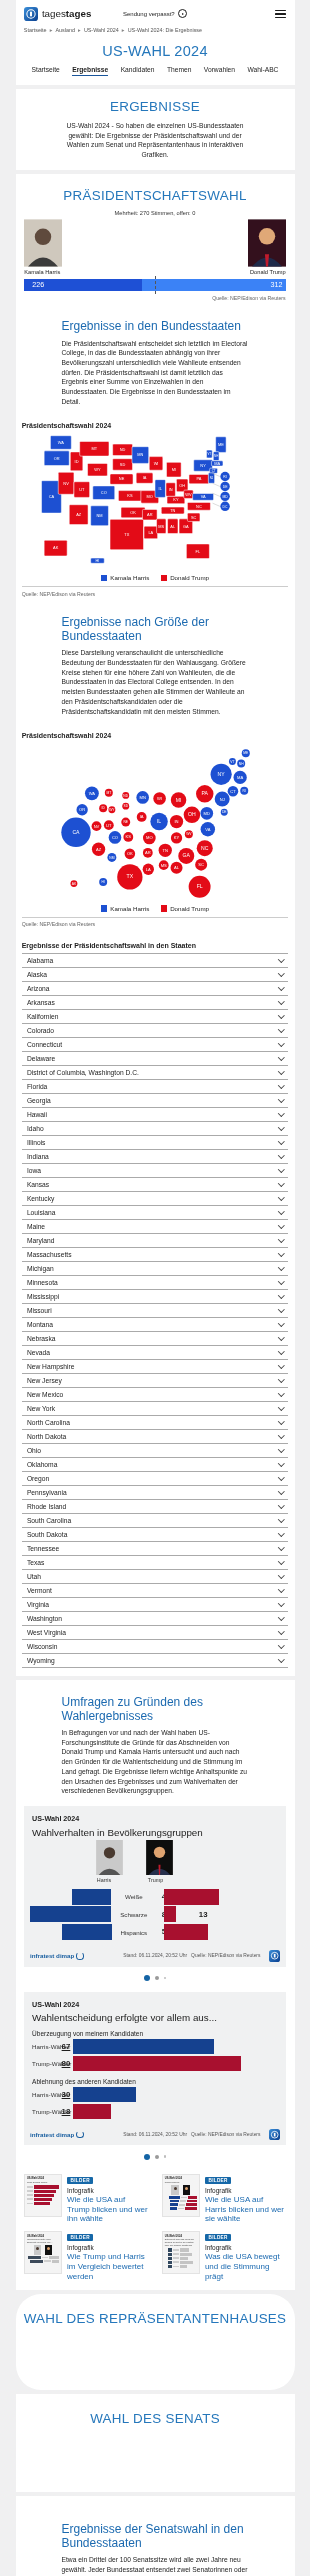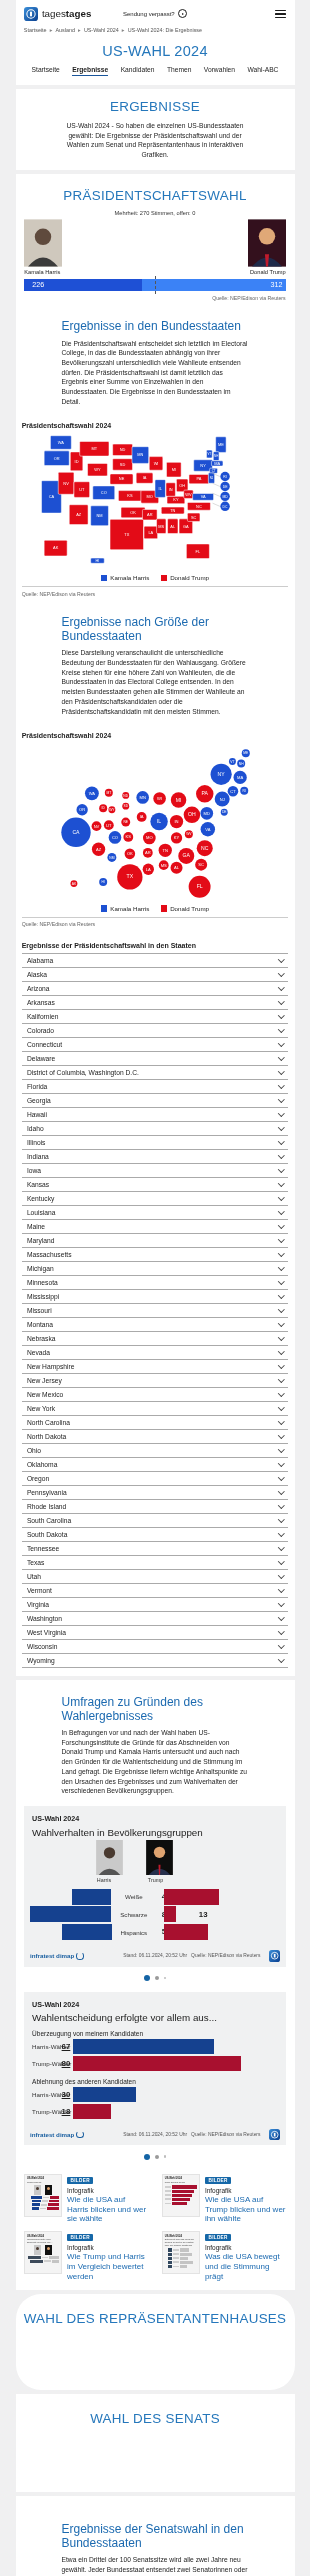--- a/index.html
+++ b/index.html
@@ -765,20 +765,47 @@
   <div class="dots" id="dots2">
       <i style="width: 6.2px; height: 6.2px; background: rgb(20, 100, 165);"></i>
       <i style="width: 4.1px; height: 4.1px; background: rgb(154, 154, 154);"></i>
       <i style="width: 2.6px; height: 2.6px; background: rgb(189, 189, 189);"></i>
     </div>
 
   <div class="teasers" id="teasers">
       <div class="teaser">
         <div class="thumb">
           <div class="th-head">US-Wahl 2024</div>
+          <div class="th-sub">Profil Donald Trump</div>
+          <div class="mini-row">
+            <span class="mini-lbl"></span>
+            <span style="height: 3.1px; width: 27px; background: rgb(168, 16, 47);"></span>
+          </div>
+          <div class="mini-row">
+            <span class="mini-lbl"></span>
+            <span style="height: 3.1px; width: 22px; background: rgb(168, 16, 47);"></span>
+          </div>
+          <div class="mini-row">
+            <span class="mini-lbl"></span>
+            <span style="height: 3.1px; width: 19.6px; background: rgb(168, 16, 47);"></span>
+          </div>
+          <div class="mini-row">
+            <span class="mini-lbl"></span>
+            <span style="height: 3.1px; width: 17.6px; background: rgb(168, 16, 47);"></span>
+          </div>
+          <div class="mini-row">
+            <span class="mini-lbl"></span>
+            <span style="height: 3.1px; width: 15.5px; background: rgb(168, 16, 47);"></span>
+          </div>
+        </div>
+        <div class="t-body"><span class="t-badge">BILDER</span><div class="t-kicker">Infografik</div><div class="t-title">Wie die USA auf Trump blicken und wer ihn wählte</div></div>
+      </div>
+      <div class="teaser">
+        <div class="thumb">
+          <div class="th-head">US-Wahl 2024</div>
           <div class="th-sub">Profilvergleich</div>
           <div style="display: flex; justify-content: center; margin-bottom: 1.6px;">
             <span class="mini-photo" style="background: rgb(201, 201, 201); position: relative; margin: 0px 2.1px;">
               <i style="position: absolute; left: 2.1px; top: 1.6px; width: 3.1px; height: 3.1px; border-radius: 50%; background: rgb(74, 58, 48);"></i>
             </span>
             <span class="mini-photo" style="background: rgb(17, 17, 17); position: relative; margin: 0px 2.1px;">
               <i style="position: absolute; left: 2.1px; top: 1.6px; width: 3.1px; height: 3.1px; border-radius: 50%; background: rgb(223, 163, 112);"></i>
             </span>
           </div>
           <div class="mini-row">
@@ -796,47 +823,20 @@
             <span class="mini-lbl"></span>
             <span style="height: 2.6px; width: 10.3px; background: rgb(168, 16, 47);"></span>
           </div>
           <div class="mini-row">
             <span style="height: 2.6px; width: 7.2px; background: rgb(21, 65, 143); margin-left: auto;"></span>
             <span class="mini-lbl"></span>
             <span style="height: 2.6px; width: 11.4px; background: rgb(168, 16, 47);"></span>
           </div>
         </div>
         <div class="t-body"><span class="t-badge">BILDER</span><div class="t-kicker">Infografik</div><div class="t-title">Wie die USA auf Harris blicken und wer sie wählte</div></div>
-      </div>
-      <div class="teaser">
-        <div class="thumb">
-          <div class="th-head">US-Wahl 2024</div>
-          <div class="th-sub">Profil Donald Trump</div>
-          <div class="mini-row">
-            <span class="mini-lbl"></span>
-            <span style="height: 3.1px; width: 27px; background: rgb(168, 16, 47);"></span>
-          </div>
-          <div class="mini-row">
-            <span class="mini-lbl"></span>
-            <span style="height: 3.1px; width: 22px; background: rgb(168, 16, 47);"></span>
-          </div>
-          <div class="mini-row">
-            <span class="mini-lbl"></span>
-            <span style="height: 3.1px; width: 19.6px; background: rgb(168, 16, 47);"></span>
-          </div>
-          <div class="mini-row">
-            <span class="mini-lbl"></span>
-            <span style="height: 3.1px; width: 17.6px; background: rgb(168, 16, 47);"></span>
-          </div>
-          <div class="mini-row">
-            <span class="mini-lbl"></span>
-            <span style="height: 3.1px; width: 15.5px; background: rgb(168, 16, 47);"></span>
-          </div>
-        </div>
-        <div class="t-body"><span class="t-badge">BILDER</span><div class="t-kicker">Infografik</div><div class="t-title">Wie die USA auf Trump blicken und wer ihn wählte</div></div>
       </div>
       <div class="teaser">
         <div class="thumb">
           <div class="th-head">US-Wahl 2024</div>
           <div class="th-sub">Überwiegend gute oder schlechte Meinung von...</div>
           <div style="display: flex; justify-content: center; margin-bottom: 1.6px;">
             <span class="mini-photo" style="background: rgb(201, 201, 201); position: relative; margin: 0px 2.1px;">
               <i style="position: absolute; left: 2.1px; top: 1.6px; width: 3.1px; height: 3.1px; border-radius: 50%; background: rgb(74, 58, 48);"></i>
             </span>
             <span class="mini-photo" style="background: rgb(17, 17, 17); position: relative; margin: 0px 2.1px;">

